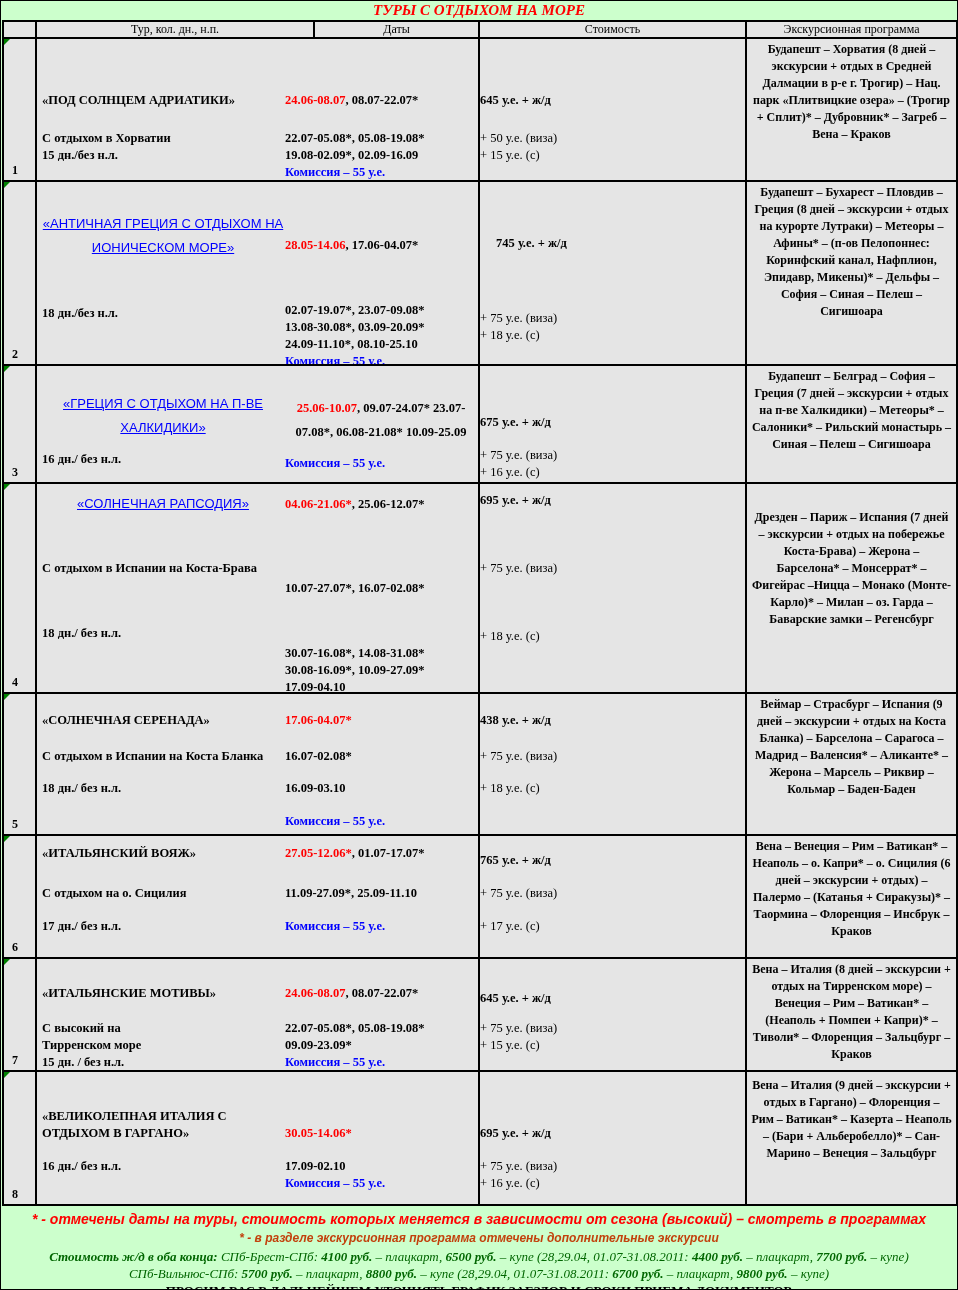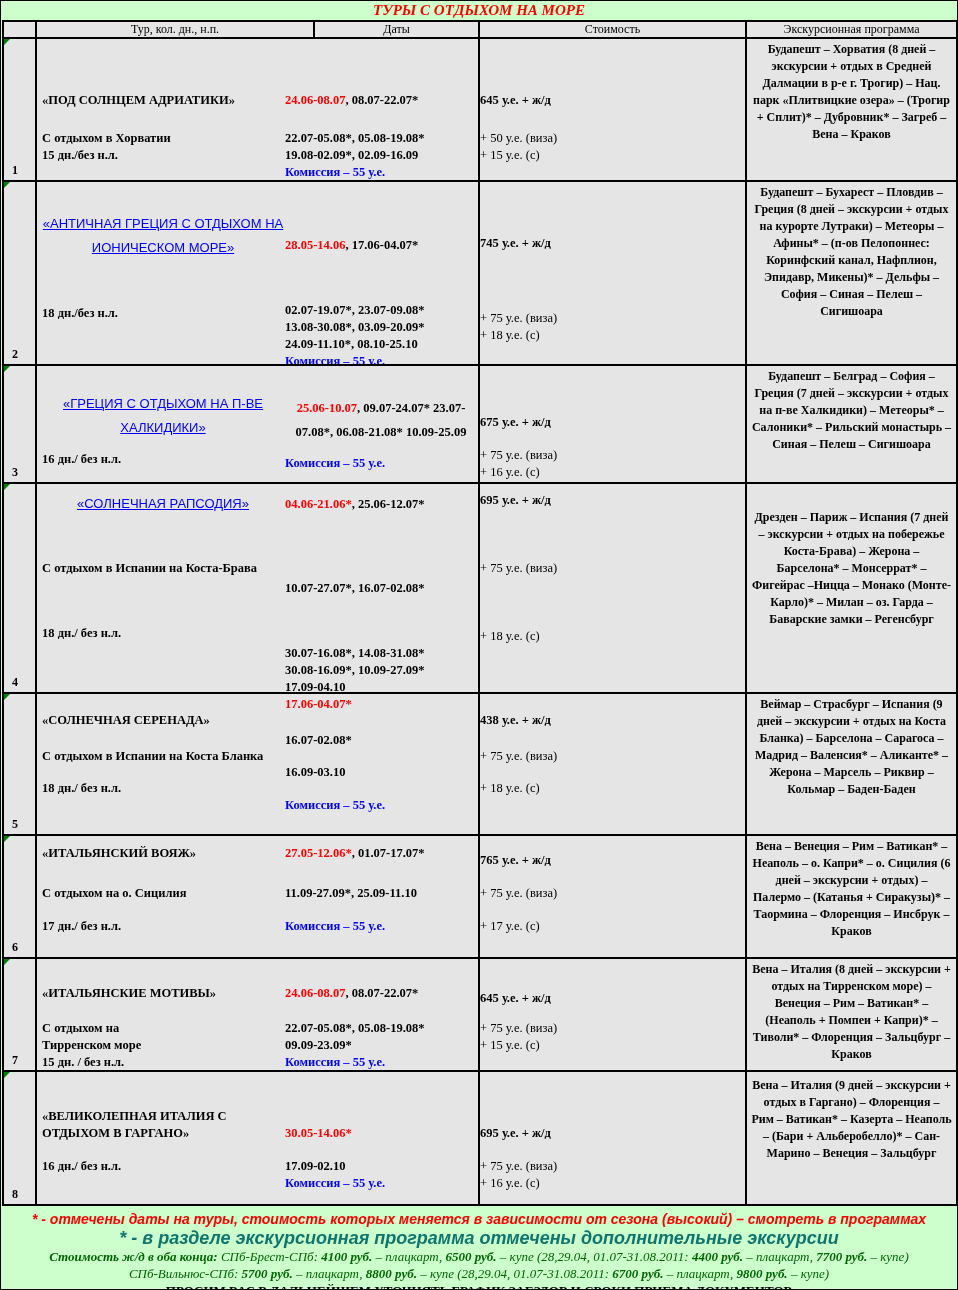--- a/index.html
+++ b/index.html
@@ -22,21 +22,21 @@
   .line.lh24{line-height:24px;text-align:center;}
   .seg.b{font-weight:bold;color:#000;}
   .seg.n{font-weight:normal;color:#000;}
   .seg.r{font-weight:bold;color:#FF0000;}
   .seg.bl{font-weight:bold;color:#0000FF;}
   .seg.l{font-weight:normal;color:#0000FF;text-decoration:underline;font-family:"Liberation Sans",sans-serif;font-size:13px;cursor:pointer;}
   td.exccell .excwrap{padding:2px 4px;font-weight:bold;font-size:12px;line-height:17px;text-align:center;}
   .footer{padding-top:3px;}
   .fline{text-align:center;}
   .f-red{color:#FF0000;font-weight:bold;font-style:italic;font-family:"Liberation Sans",sans-serif;font-size:14px;line-height:20px;}
-  .f-blue{color:#0f766e;font-weight:bold;font-style:italic;font-family:"Liberation Sans",sans-serif;font-size:18px;line-height:19px;}
+  .f-blue{color:#c2410c;font-weight:bold;font-style:italic;font-family:"Liberation Sans",sans-serif;font-size:12px;line-height:19px;}
   .f-green{color:#006600;font-style:italic;font-size:13px;line-height:17px;}
   .seg.g{font-weight:normal;}
   .seg.gb{font-weight:bold;}
   .f-black{color:#000;font-weight:bold;font-size:13px;line-height:18px;}
 </style>
 </head>
 <body>
 
 <div class="sheet">
   <div class="title-band">
@@ -100,21 +100,21 @@
             </div>
             <div class="dcol">
               <div class="line" style="margin-top: 55px;"><span class="seg r">28.05-14.06</span><span class="seg b">, 17.06-04.07*</span></div>
               <div class="line" style="margin-top: 48px;"><span class="seg b">02.07-19.07*, 23.07-09.08*</span></div>
               <div class="line"><span class="seg b">13.08-30.08*, 03.09-20.09*</span></div>
               <div class="line"><span class="seg b">24.09-11.10*, 08.10-25.10</span></div>
               <div class="line"><span class="seg bl">Комиссия – 55 у.е.</span></div>
             </div>
           </td>
           <td class="ccol">
-            <div class="line" style="margin-top: 53px;"><span class="seg b">745 у.е. + ж/д</span></div>
+            <div class="line" style="margin-top: 53px; margin-left: 16px;"><span class="seg b">745 у.е. + ж/д</span></div>
             <div class="line" style="margin-top: 58px;"><span class="seg n">+ 75 у.е.  (виза)</span></div>
             <div class="line"><span class="seg n">+ 18 у.е. (с)</span></div>
           </td>
           <td class="exccell">
             <div class="excwrap" style="padding-top: 2px;">Будапешт – Бухарест – Пловдив – Греция (8 дней – экскурсии + отдых на курорте Лутраки) – Метеоры – Афины* – (п-ов Пелопоннес: Коринфский канал, Нафплион, Эпидавр, Микены)* – Дельфы – София – Синая – Пелеш – Сигишоара</div>
           </td>
         </tr>
         <tr style="height: 118px;">
           <td class="numcell">
             <div class="corner"></div>
@@ -173,21 +173,21 @@
             <div class="corner"></div>
             <span class="rownum">5</span>
           </td>
           <td class="tdcell" colspan="2">
             <div class="tcol">
               <div class="line" style="margin-top: 18px;"><span class="seg b">«СОЛНЕЧНАЯ СЕРЕНАДА»</span></div>
               <div class="line" style="margin-top: 19px;"><span class="seg b">С отдыхом в Испании на Коста Бланка</span></div>
               <div class="line" style="margin-top: 15px;"><span class="seg b">18 дн./ без н.л.</span></div>
             </div>
             <div class="dcol">
-              <div class="line" style="margin-top: 2px;"><span class="seg r">17.06-04.07*</span></div>
+              <div class="line" style="margin-top: 18px;"><span class="seg r">17.06-04.07*</span></div>
               <div class="line" style="margin-top: 19px;"><span class="seg b">16.07-02.08*</span></div>
               <div class="line" style="margin-top: 15px;"><span class="seg b">16.09-03.10</span></div>
               <div class="line" style="margin-top: 16px;"><span class="seg bl">Комиссия – 55 у.е.</span></div>
             </div>
           </td>
           <td class="ccol">
             <div class="line" style="margin-top: 18px;"><span class="seg b">438 у.е. + ж/д</span></div>
             <div class="line" style="margin-top: 19px;"><span class="seg n">+ 75 у.е. (виза)</span></div>
             <div class="line" style="margin-top: 15px;"><span class="seg n">+ 18 у.е. (с)</span></div>
           </td>
@@ -222,21 +222,21 @@
           </td>
         </tr>
         <tr style="height: 113px;">
           <td class="numcell">
             <div class="corner"></div>
             <span class="rownum">7</span>
           </td>
           <td class="tdcell" colspan="2">
             <div class="tcol">
               <div class="line" style="margin-top: 26px;"><span class="seg b">«ИТАЛЬЯНСКИЕ МОТИВЫ»</span></div>
-              <div class="line" style="margin-top: 18px;"><span class="seg b">С отдыхом на</span></div>
+              <div class="line" style="margin-top: 18px;"><span class="seg b">С высокий на</span></div>
               <div class="line"><span class="seg b">Тирренском море</span></div>
               <div class="line"><span class="seg b">15 дн. / без н.л.</span></div>
             </div>
             <div class="dcol">
               <div class="line" style="margin-top: 26px;"><span class="seg r">24.06-08.07</span><span class="seg b">, 08.07-22.07*</span></div>
               <div class="line" style="margin-top: 18px;"><span class="seg b">22.07-05.08*, 05.08-19.08*</span></div>
               <div class="line"><span class="seg b">09.09-23.09*</span></div>
               <div class="line"><span class="seg bl">Комиссия – 55 у.е.</span></div>
             </div>
           </td>

